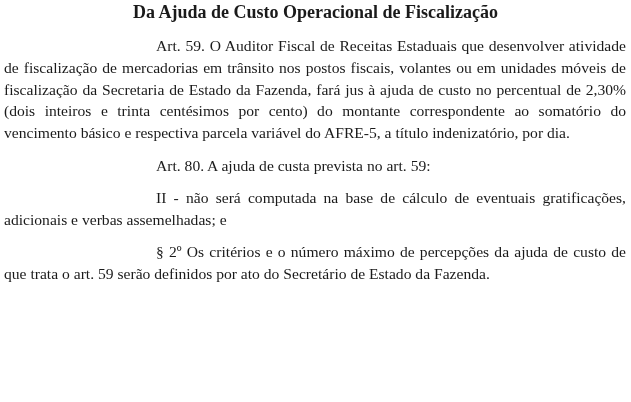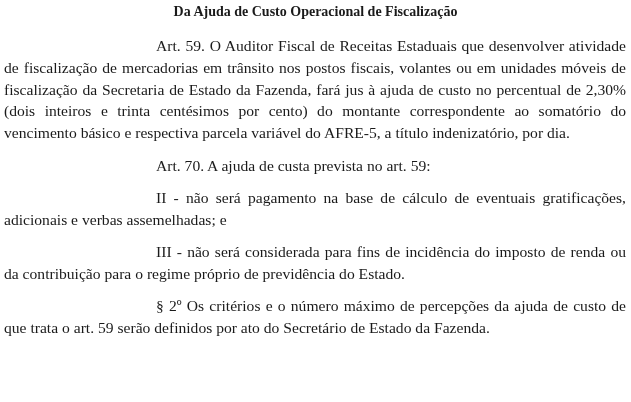--- a/index.html
+++ b/index.html
@@ -4,33 +4,32 @@
 <style>
   html, body { margin: 0; padding: 0; background: #ffffff; }
   body {
     width: 631px; height: 402px; overflow: hidden;
     font-family: "Liberation Serif", "DejaVu Serif", serif;
     color: #1a1a1a;
   }
   .page { position: relative; width: 631px; height: 402px; }
   .title {
     position: absolute; left: 0; top: 1px; width: 631px;
-    text-align: center; font-weight: bold; font-size: 14px; line-height: 22px;
+    text-align: center; font-weight: bold; font-size: 18px; line-height: 22px;
   }
   .body {
     position: absolute; left: 4px; top: 35px; width: 622px;
     font-size: 15.6px; line-height: 21.8px;
   }
   .p { margin: 0 0 10.6px 0; text-align: justify; text-indent: 152px; }
 </style>
 </head>
 <body>
 
 <div class="page">
   <div class="title">Da Ajuda de Custo Operacional de Fiscalização</div>
   <div class="body">
     <p class="p">Art. 59.  O Auditor Fiscal de Receitas Estaduais que desenvolver atividade de fiscalização de mercadorias em trânsito nos postos fiscais, volantes ou em unidades móveis de fiscalização da Secretaria de Estado da Fazenda, fará jus à ajuda de custo no percentual de 2,30% (dois inteiros e trinta centésimos por cento) do montante correspondente ao somatório do vencimento básico e respectiva parcela variável do AFRE-5, a título indenizatório, por dia.</p>
-    <p class="p">Art. 70.  A ajuda de custa prevista no art. 59:</p>
-    <p class="p">II - não será pagamento na base de cálculo de eventuais gratificações, adicionais e verbas assemelhadas; e</p>
-    <p class="p">III - não será considerada para fins de incidência do imposto de renda ou da contribuição para o regime próprio de previdência do Estado.</p>
+    <p class="p">Art. 80.  A ajuda de custa prevista no art. 59:</p>
+    <p class="p">II - não será computada na base de cálculo de eventuais gratificações, adicionais e verbas assemelhadas; e</p>
     <p class="p">§ 2º  Os critérios e o número máximo de percepções da ajuda de custo de que trata o art. 59 serão definidos por ato do Secretário de Estado da Fazenda.</p>
   </div>
 </div>
 
 </body></html>

